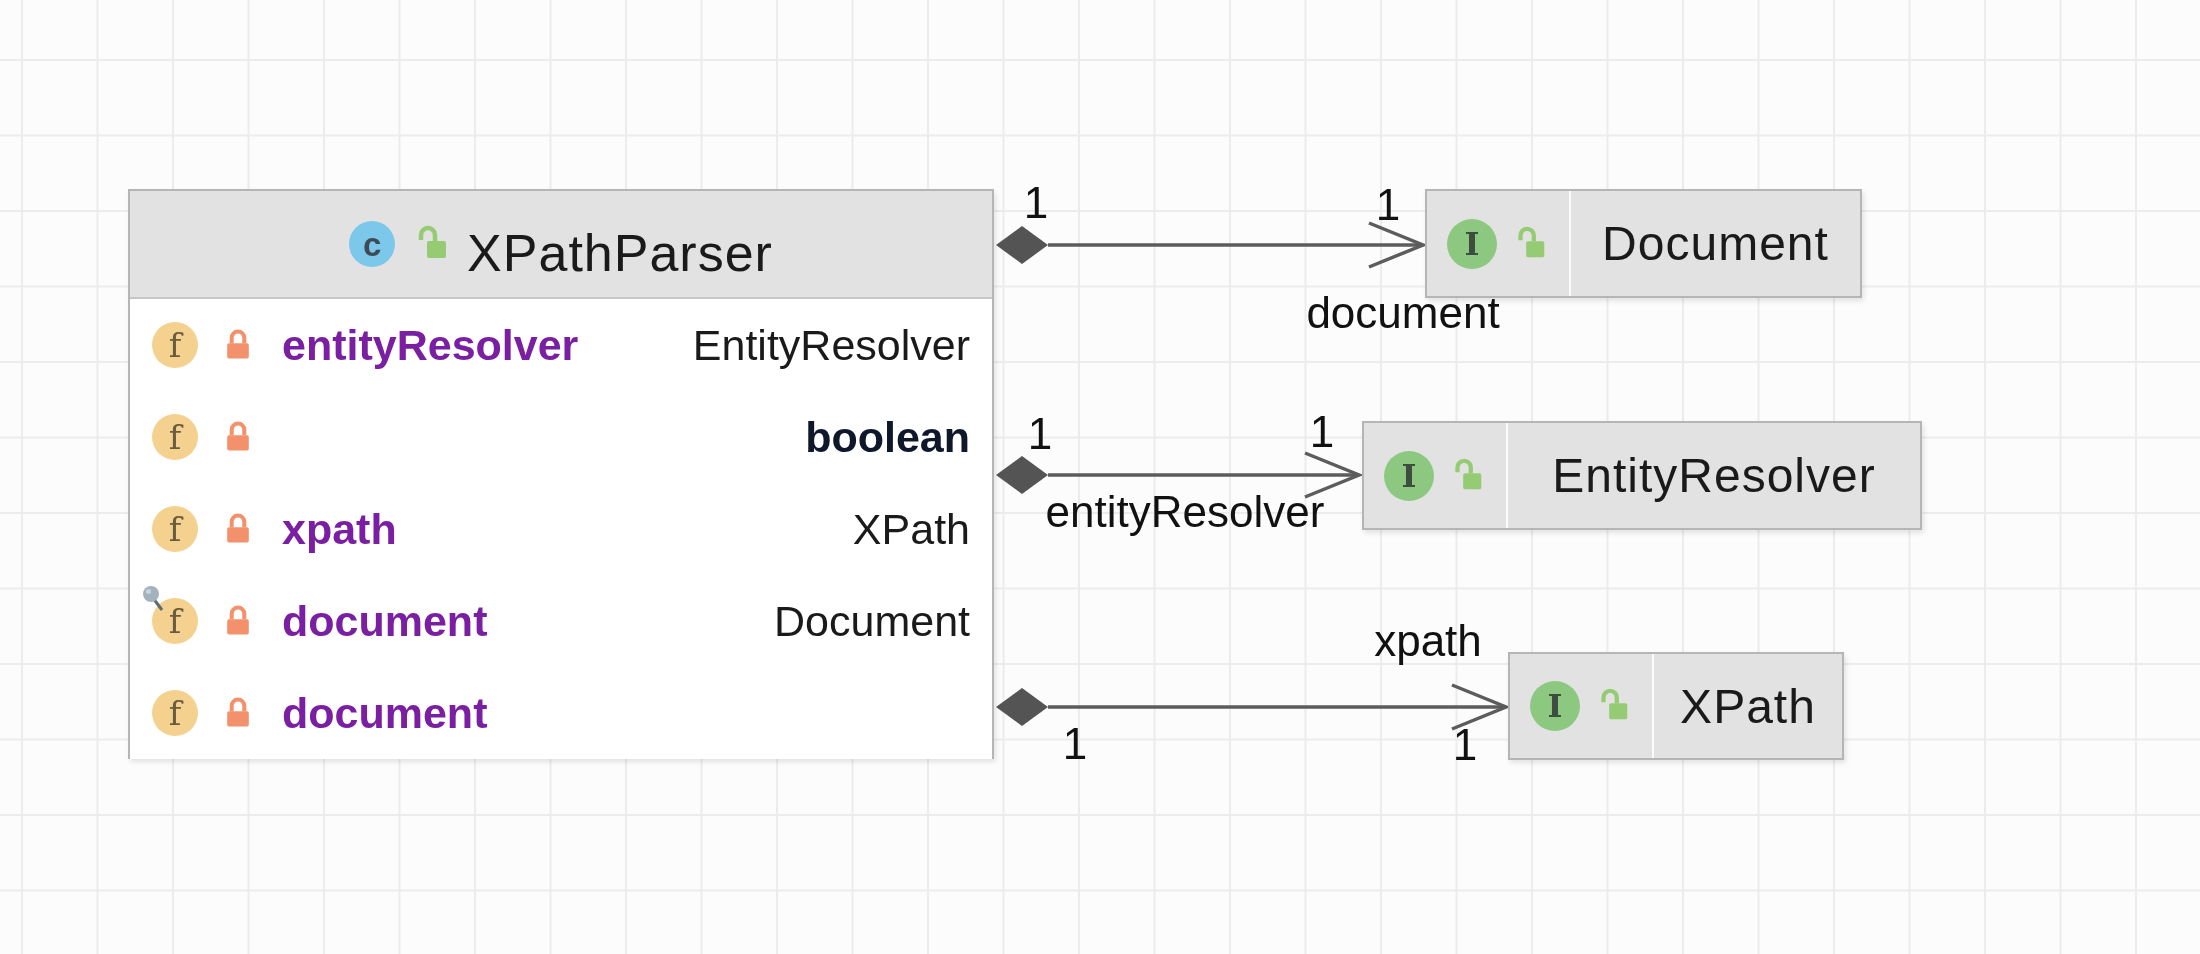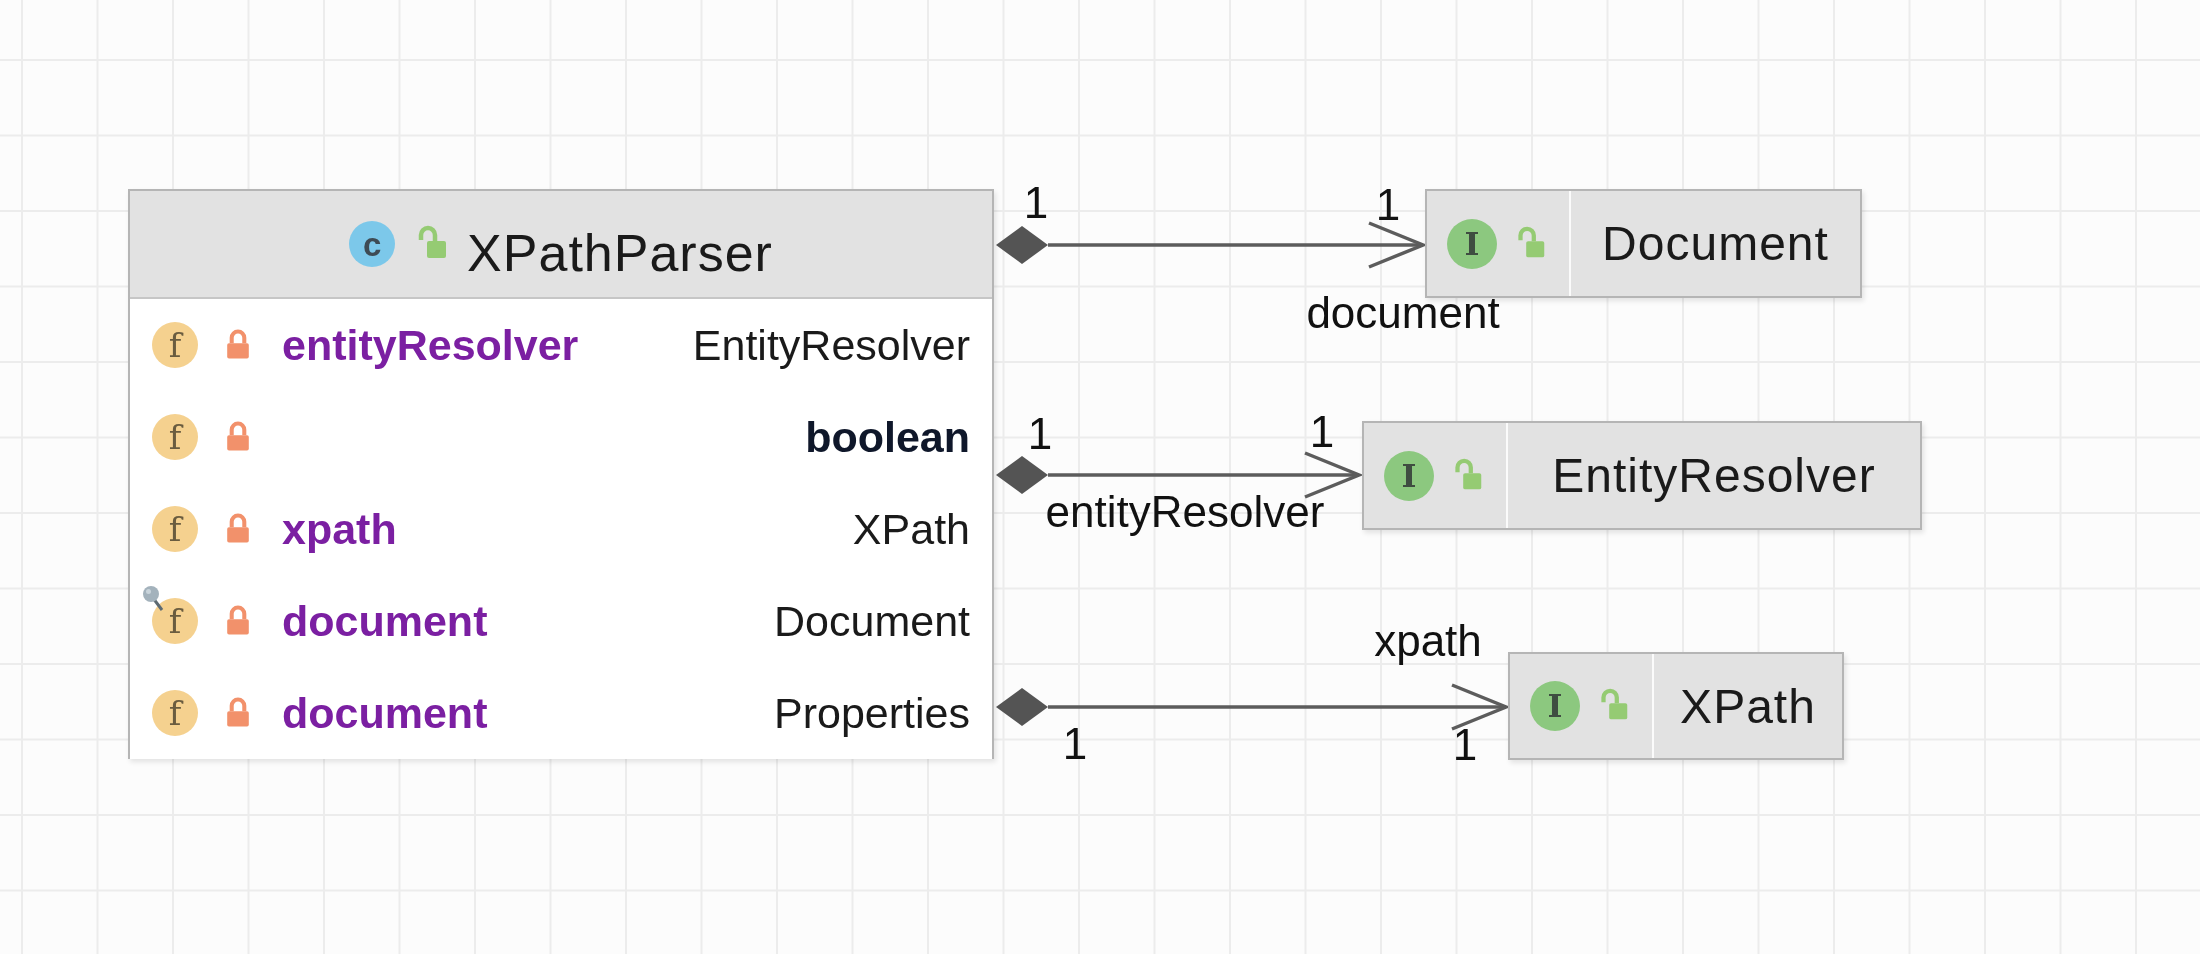--- a/index.html
+++ b/index.html
@@ -166,21 +166,20 @@
 
       <div class="member-row">
         <span class="field-icon-wrap">
             <span class="icon-circle field-icon">f</span>
           </span>
         <svg class="lock-svg member-lock" width="36" height="36" viewBox="0 0 40 40">
           <path d="M13 18 v-6 a7 7 0 0 1 14 0 v6" fill="none" stroke="#F2916B" stroke-width="4.5"></path>
           <rect x="8" y="18" width="24" height="17" rx="2" fill="#F2916B"></rect>
         </svg>
         <span class="member-name">document</span>
-        <span class="member-type">Properties</span>
       </div>
 
     </div>
   </div>
 
   <div class="node iface-node" style="left:1425px;top:189px;width:437px;height:109px">
     <div class="iface-icons">
       <span class="icon-circle interface-icon">I</span>
       <svg class="lock-svg" width="38" height="38" viewBox="0 0 40 40">
         <path d="M10 16 v-5 a7 7 0 0 1 14 0 v6" fill="none" stroke="#95CB73" stroke-width="4.5"></path>

